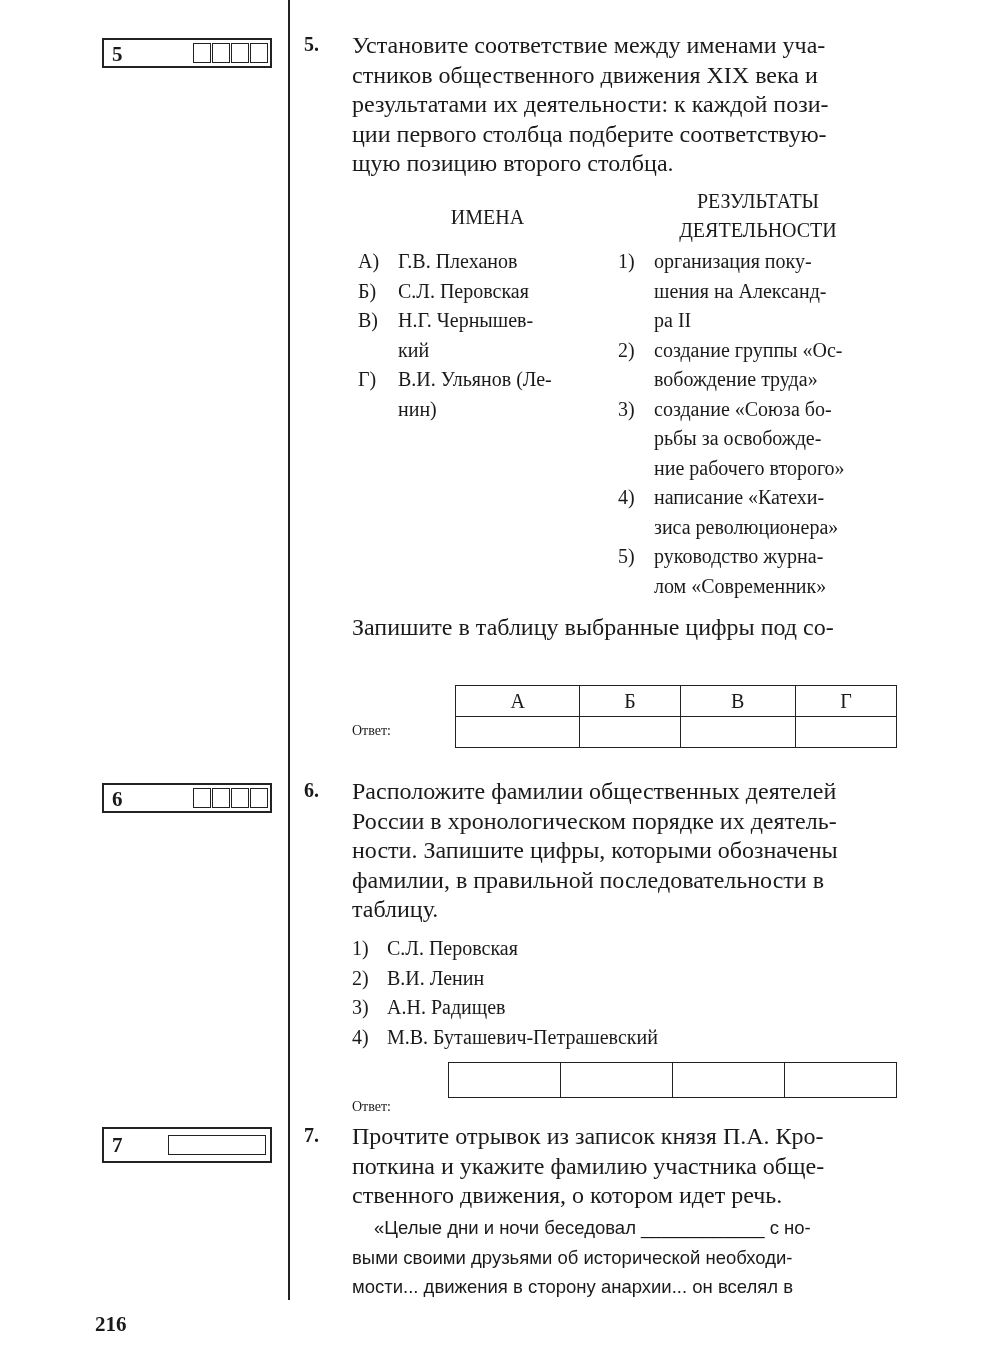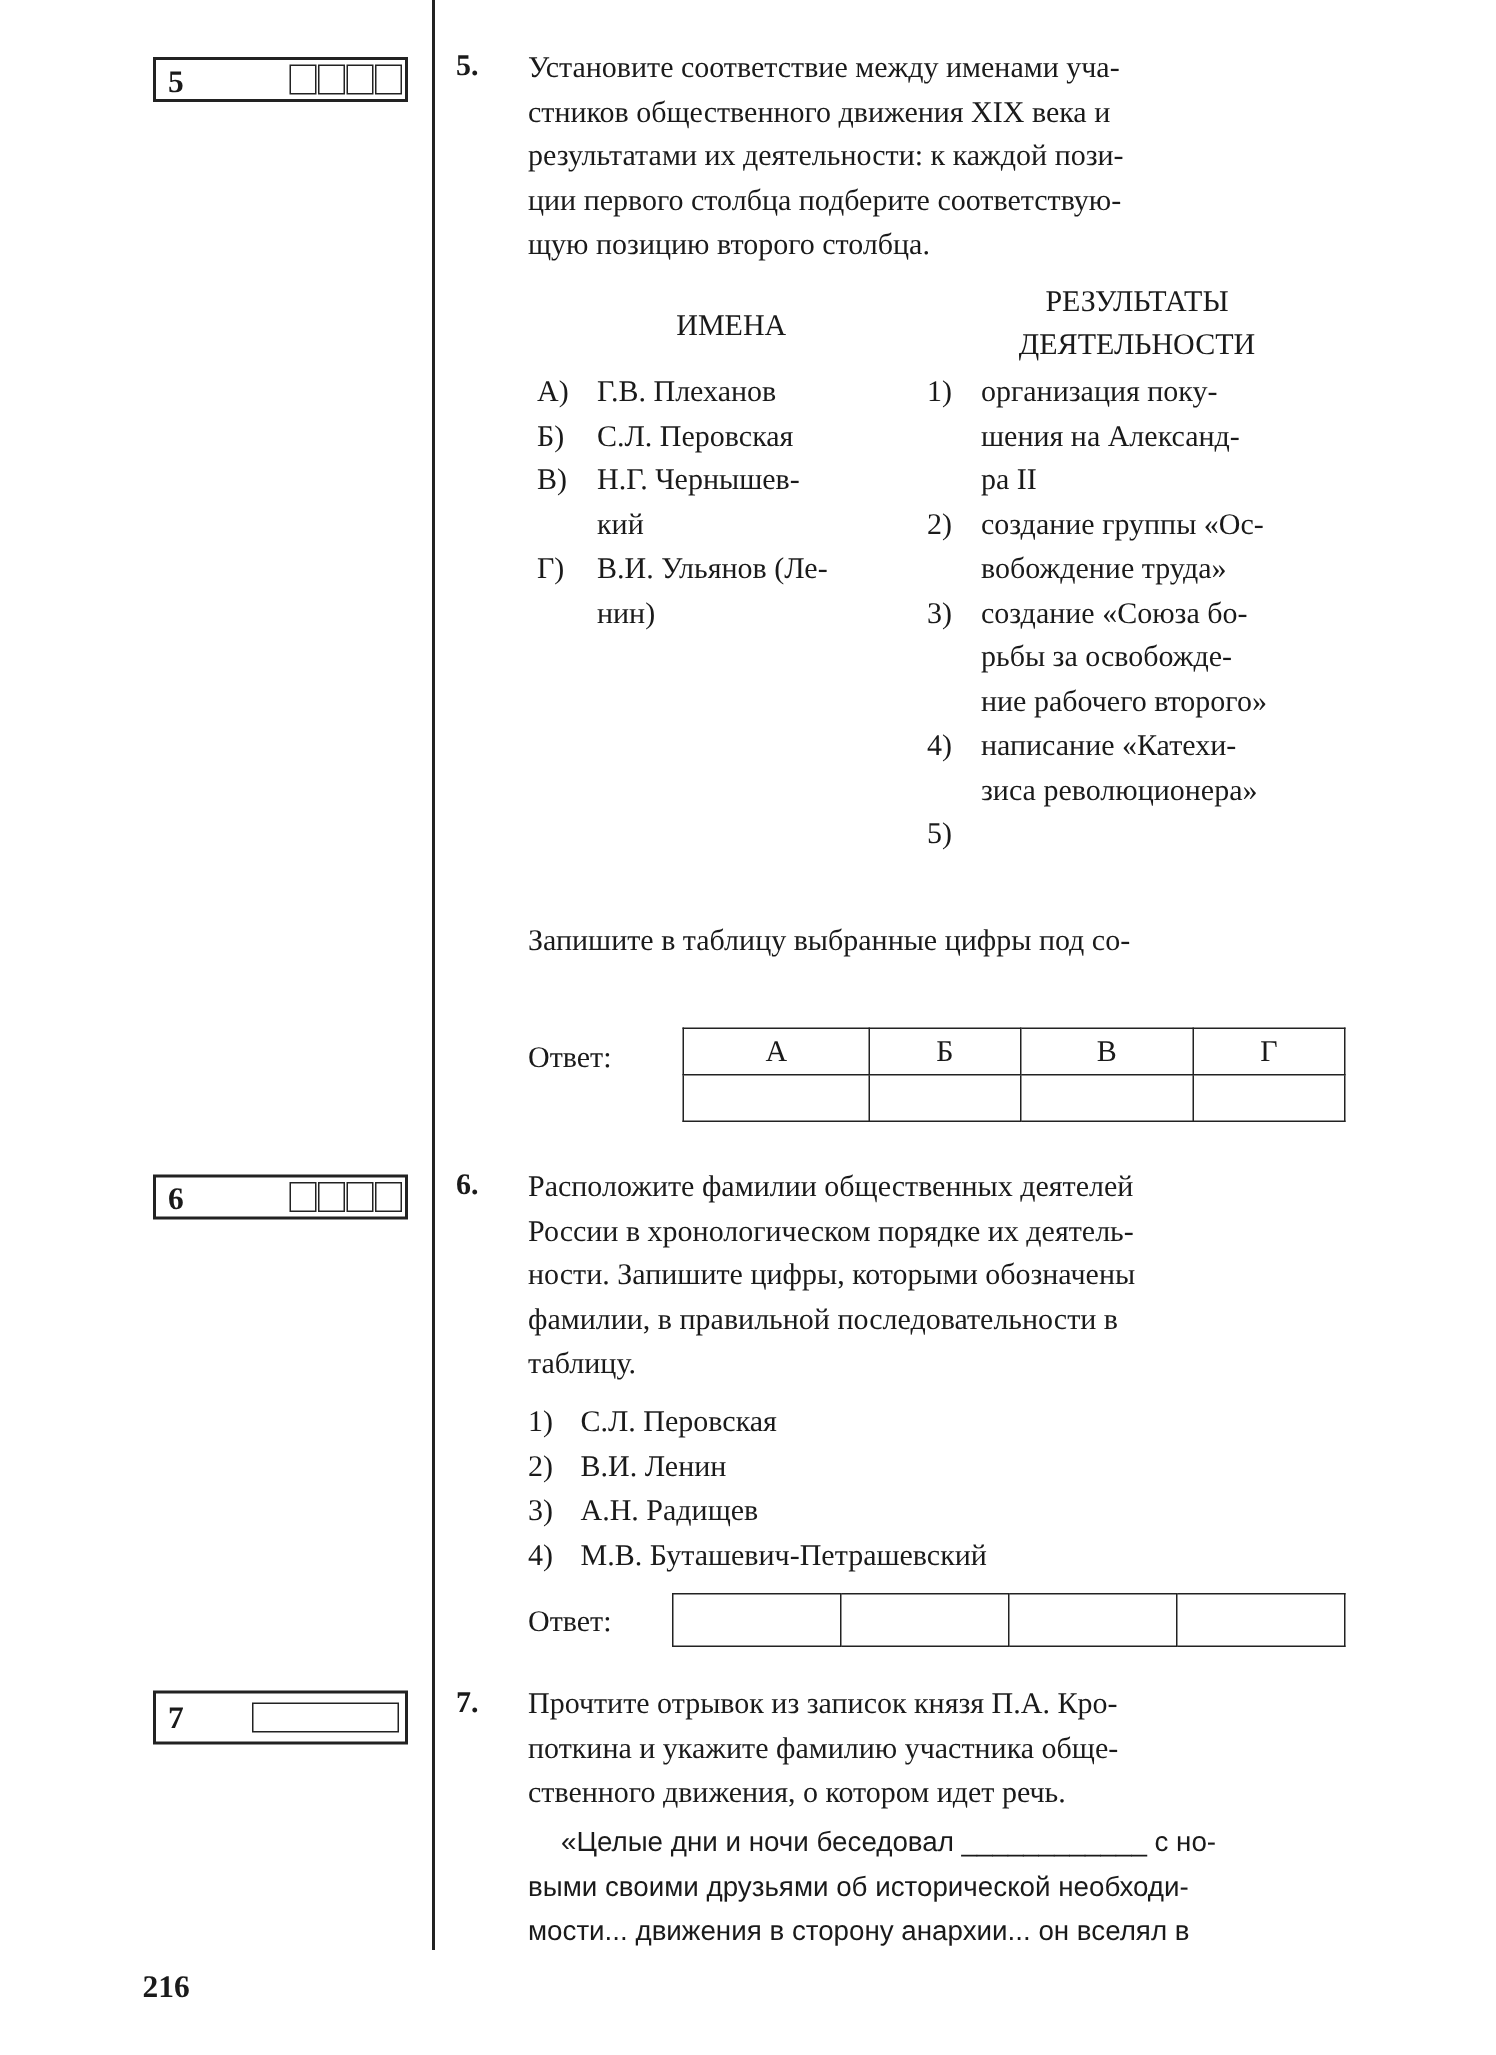--- a/index.html
+++ b/index.html
@@ -5,26 +5,26 @@
   html, body { margin:0; padding:0; background:#fff; }
   body { width:997px; height:1370px; position:relative; overflow:hidden; color:#1a1a1a;
          font-family:"Liberation Serif", "DejaVu Serif", serif; }
   .vline { position:absolute; left:288px; top:0; width:2px; height:1300px; background:#222; }
   .margin-box { position:absolute; left:102px; width:170px; height:30px; border:2px solid #222; box-sizing:border-box; }
   .margin-box .num { position:absolute; left:8px; top:2px; font-weight:bold; font-size:21px; }
   .cells { position:absolute; right:2px; top:3px; display:flex; }
   .cells span { display:block; width:18px; height:20px; border:1.5px solid #222; margin-left:1px; box-sizing:border-box; }
   .wide-cell { position:absolute; right:4px; top:4px; width:98px; height:20px; border:1.5px solid #222; box-sizing:border-box; }
   .qnum { position:absolute; left:304px; font-weight:bold; font-size:20px; }
-  .text { position:absolute; left:352px; width:545px; font-size:20px; line-height:29.5px; text-align:justify; }
+  .text { position:absolute; left:352px; width:545px; font-size:24px; line-height:29.5px; text-align:justify; }
   .col-head { position:absolute; font-size:20px; text-align:center; line-height:29px; }
   .item { position:absolute; font-size:20px; line-height:29.5px; }
   .item .lbl { position:absolute; left:0; }
   .item .txt { position:absolute; text-align:justify; }
-  .answer-label { position:absolute; left:352px; font-size:20px; }
+  .answer-label { position:absolute; left:352px; font-size:14px;margin-top:29px; }
   table.ans { position:absolute; border-collapse:collapse; }
   table.ans td { border:1.5px solid #222; text-align:center; font-size:20px; padding:0; }
   .sans { font-family:"Liberation Sans", "DejaVu Sans", sans-serif; font-size:18.5px; }
   .page-num { position:absolute; left:95px; top:1312px; font-weight:bold; font-size:21px; }
 </style>
 </head>
 <body>
 
 <div class="vline"></div>
 
@@ -100,20 +100,24 @@
   </div>
   <div style="position:relative; height:59px;">
     <span class="lbl">4)</span>
     <div class="txt" style="left:36px; width:242px;">
       <div>написание «Катехи-</div>
         <div>зиса революционера»</div>
     </div>
   </div>
   <div style="position:relative; height:59px;">
     <span class="lbl">5)</span>
+    <div class="txt" style="left:36px; width:242px;">
+      <div>руководство журна-</div>
+        <div>лом «Современник»</div>
+    </div>
   </div>
 </div>
 
 <div class="text" style="top:613px;">
   <div>Запишите в таблицу выбранные цифры под со-</div>
 </div>
 
 <span class="answer-label" style="top:694px;">Ответ:</span>
 <table class="ans" style="left:455px; top:685px; width:442px;">
   <tbody>

